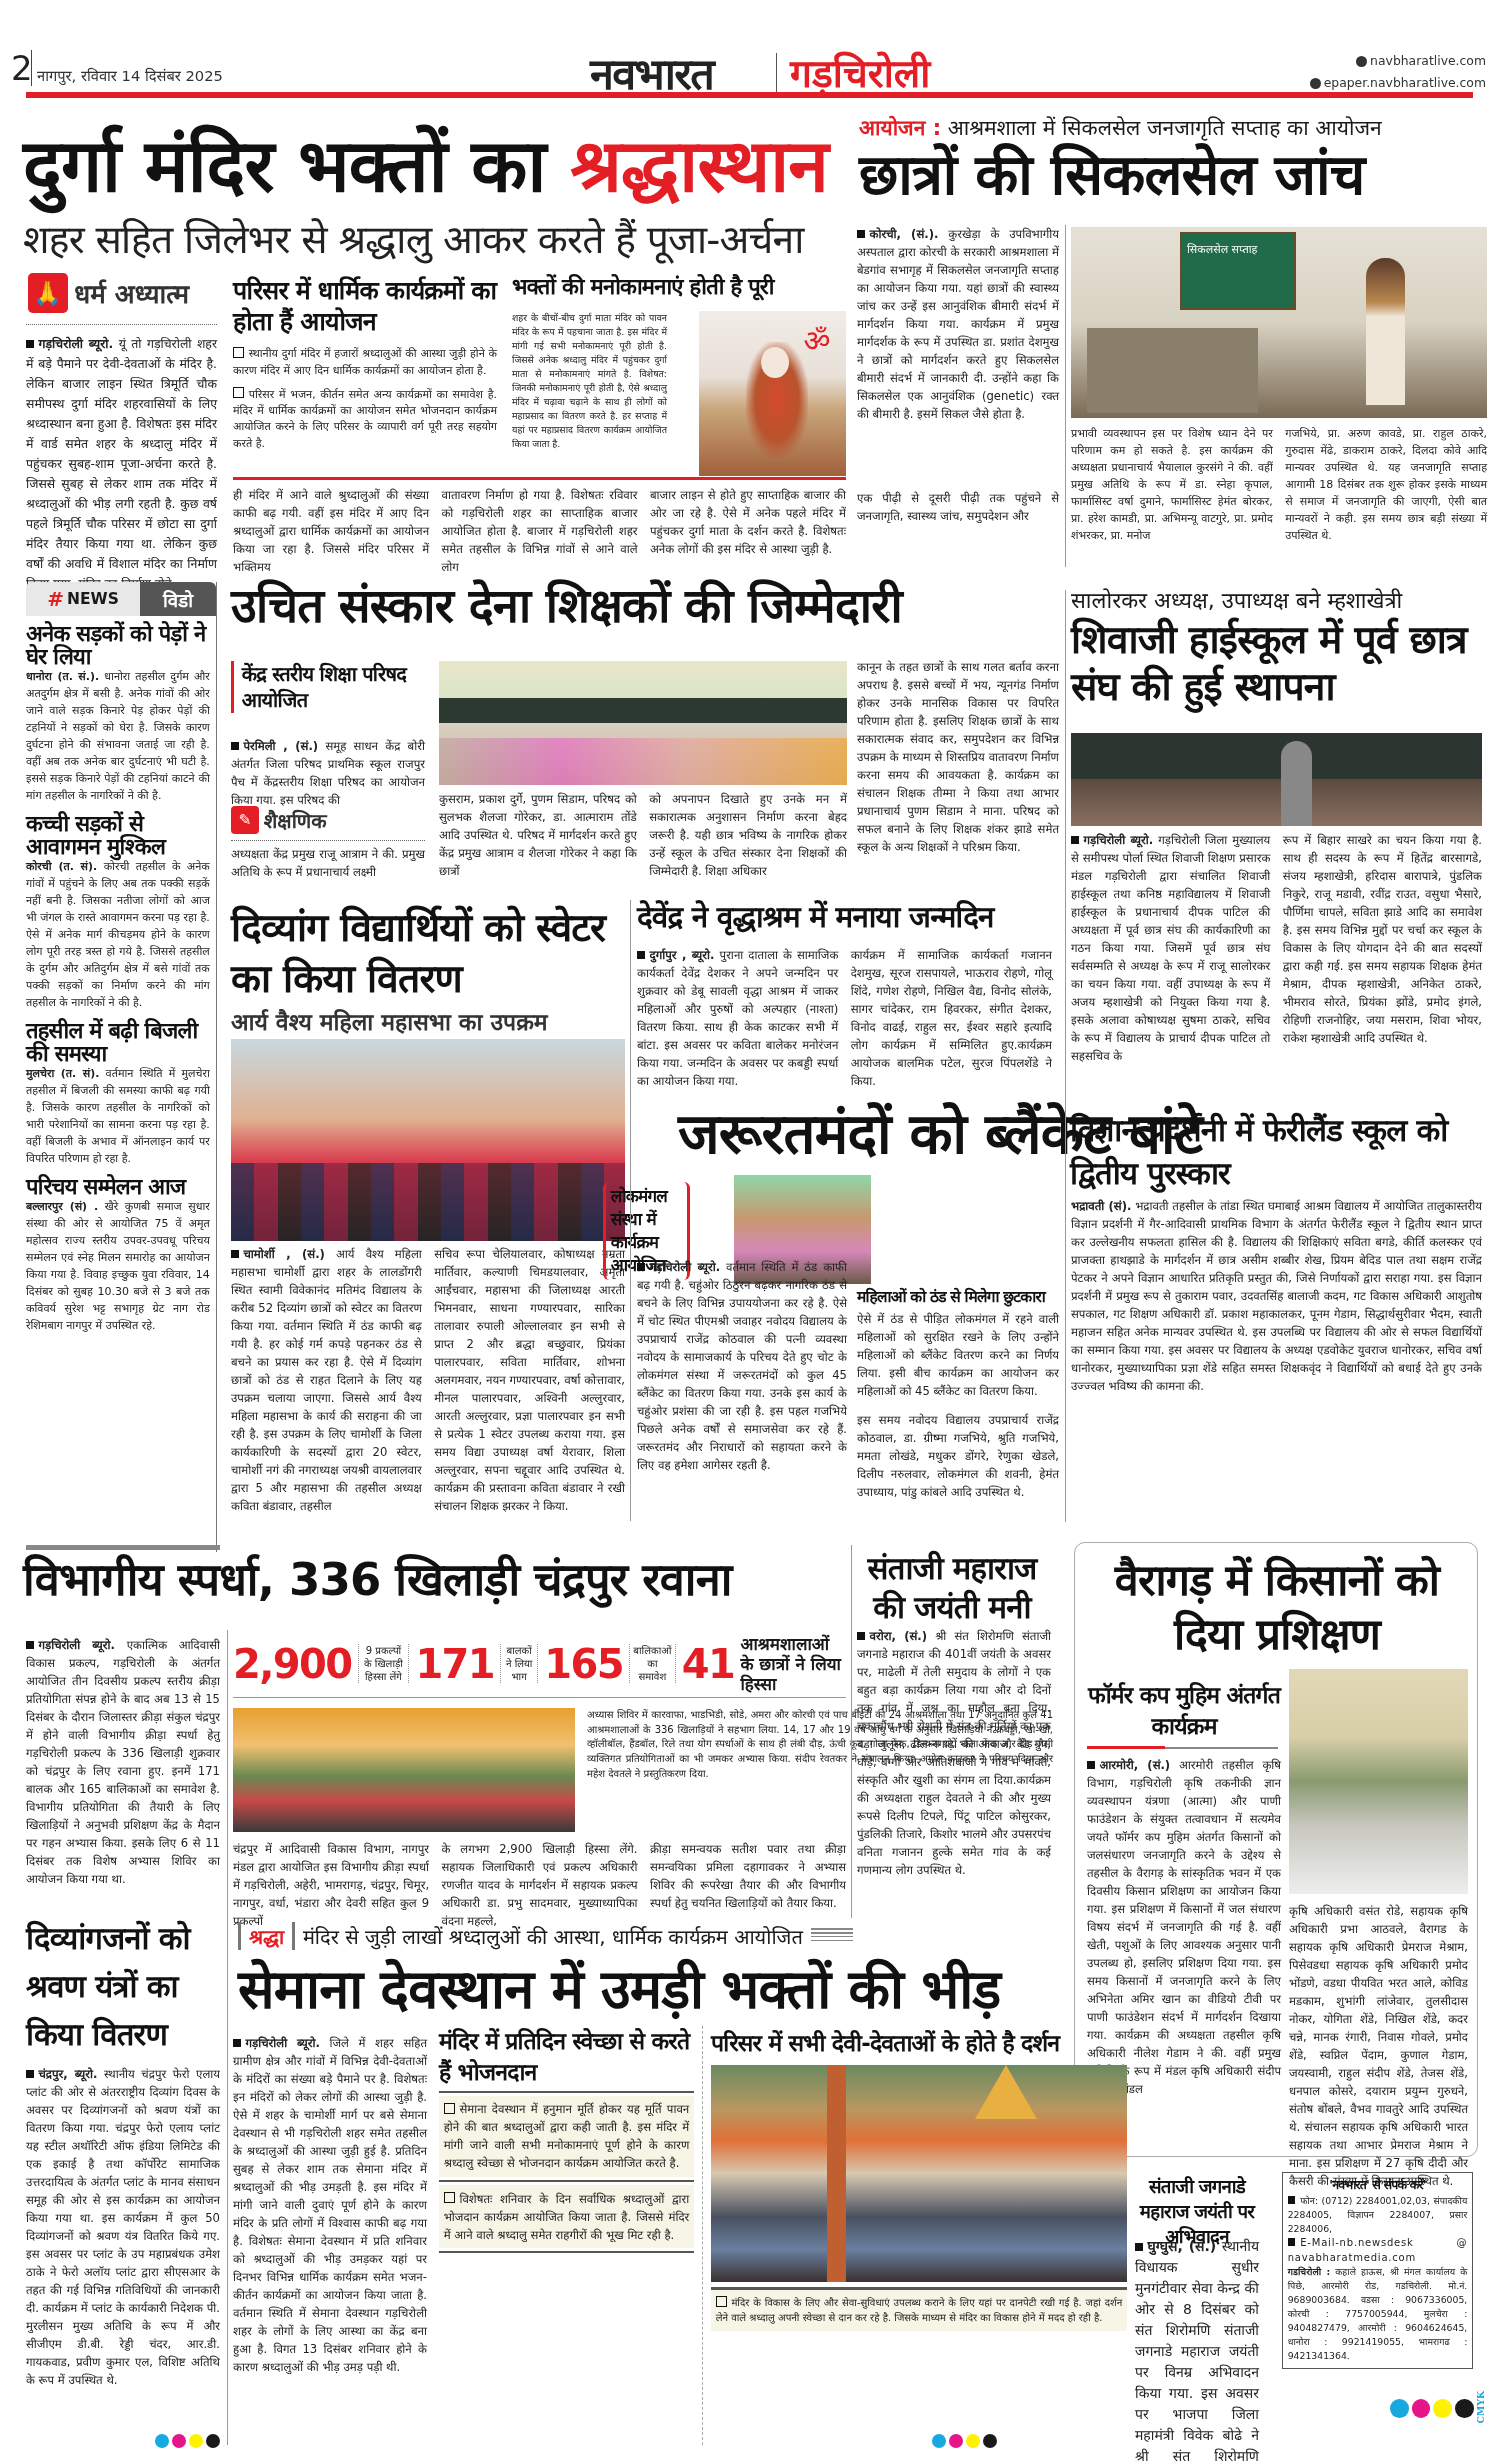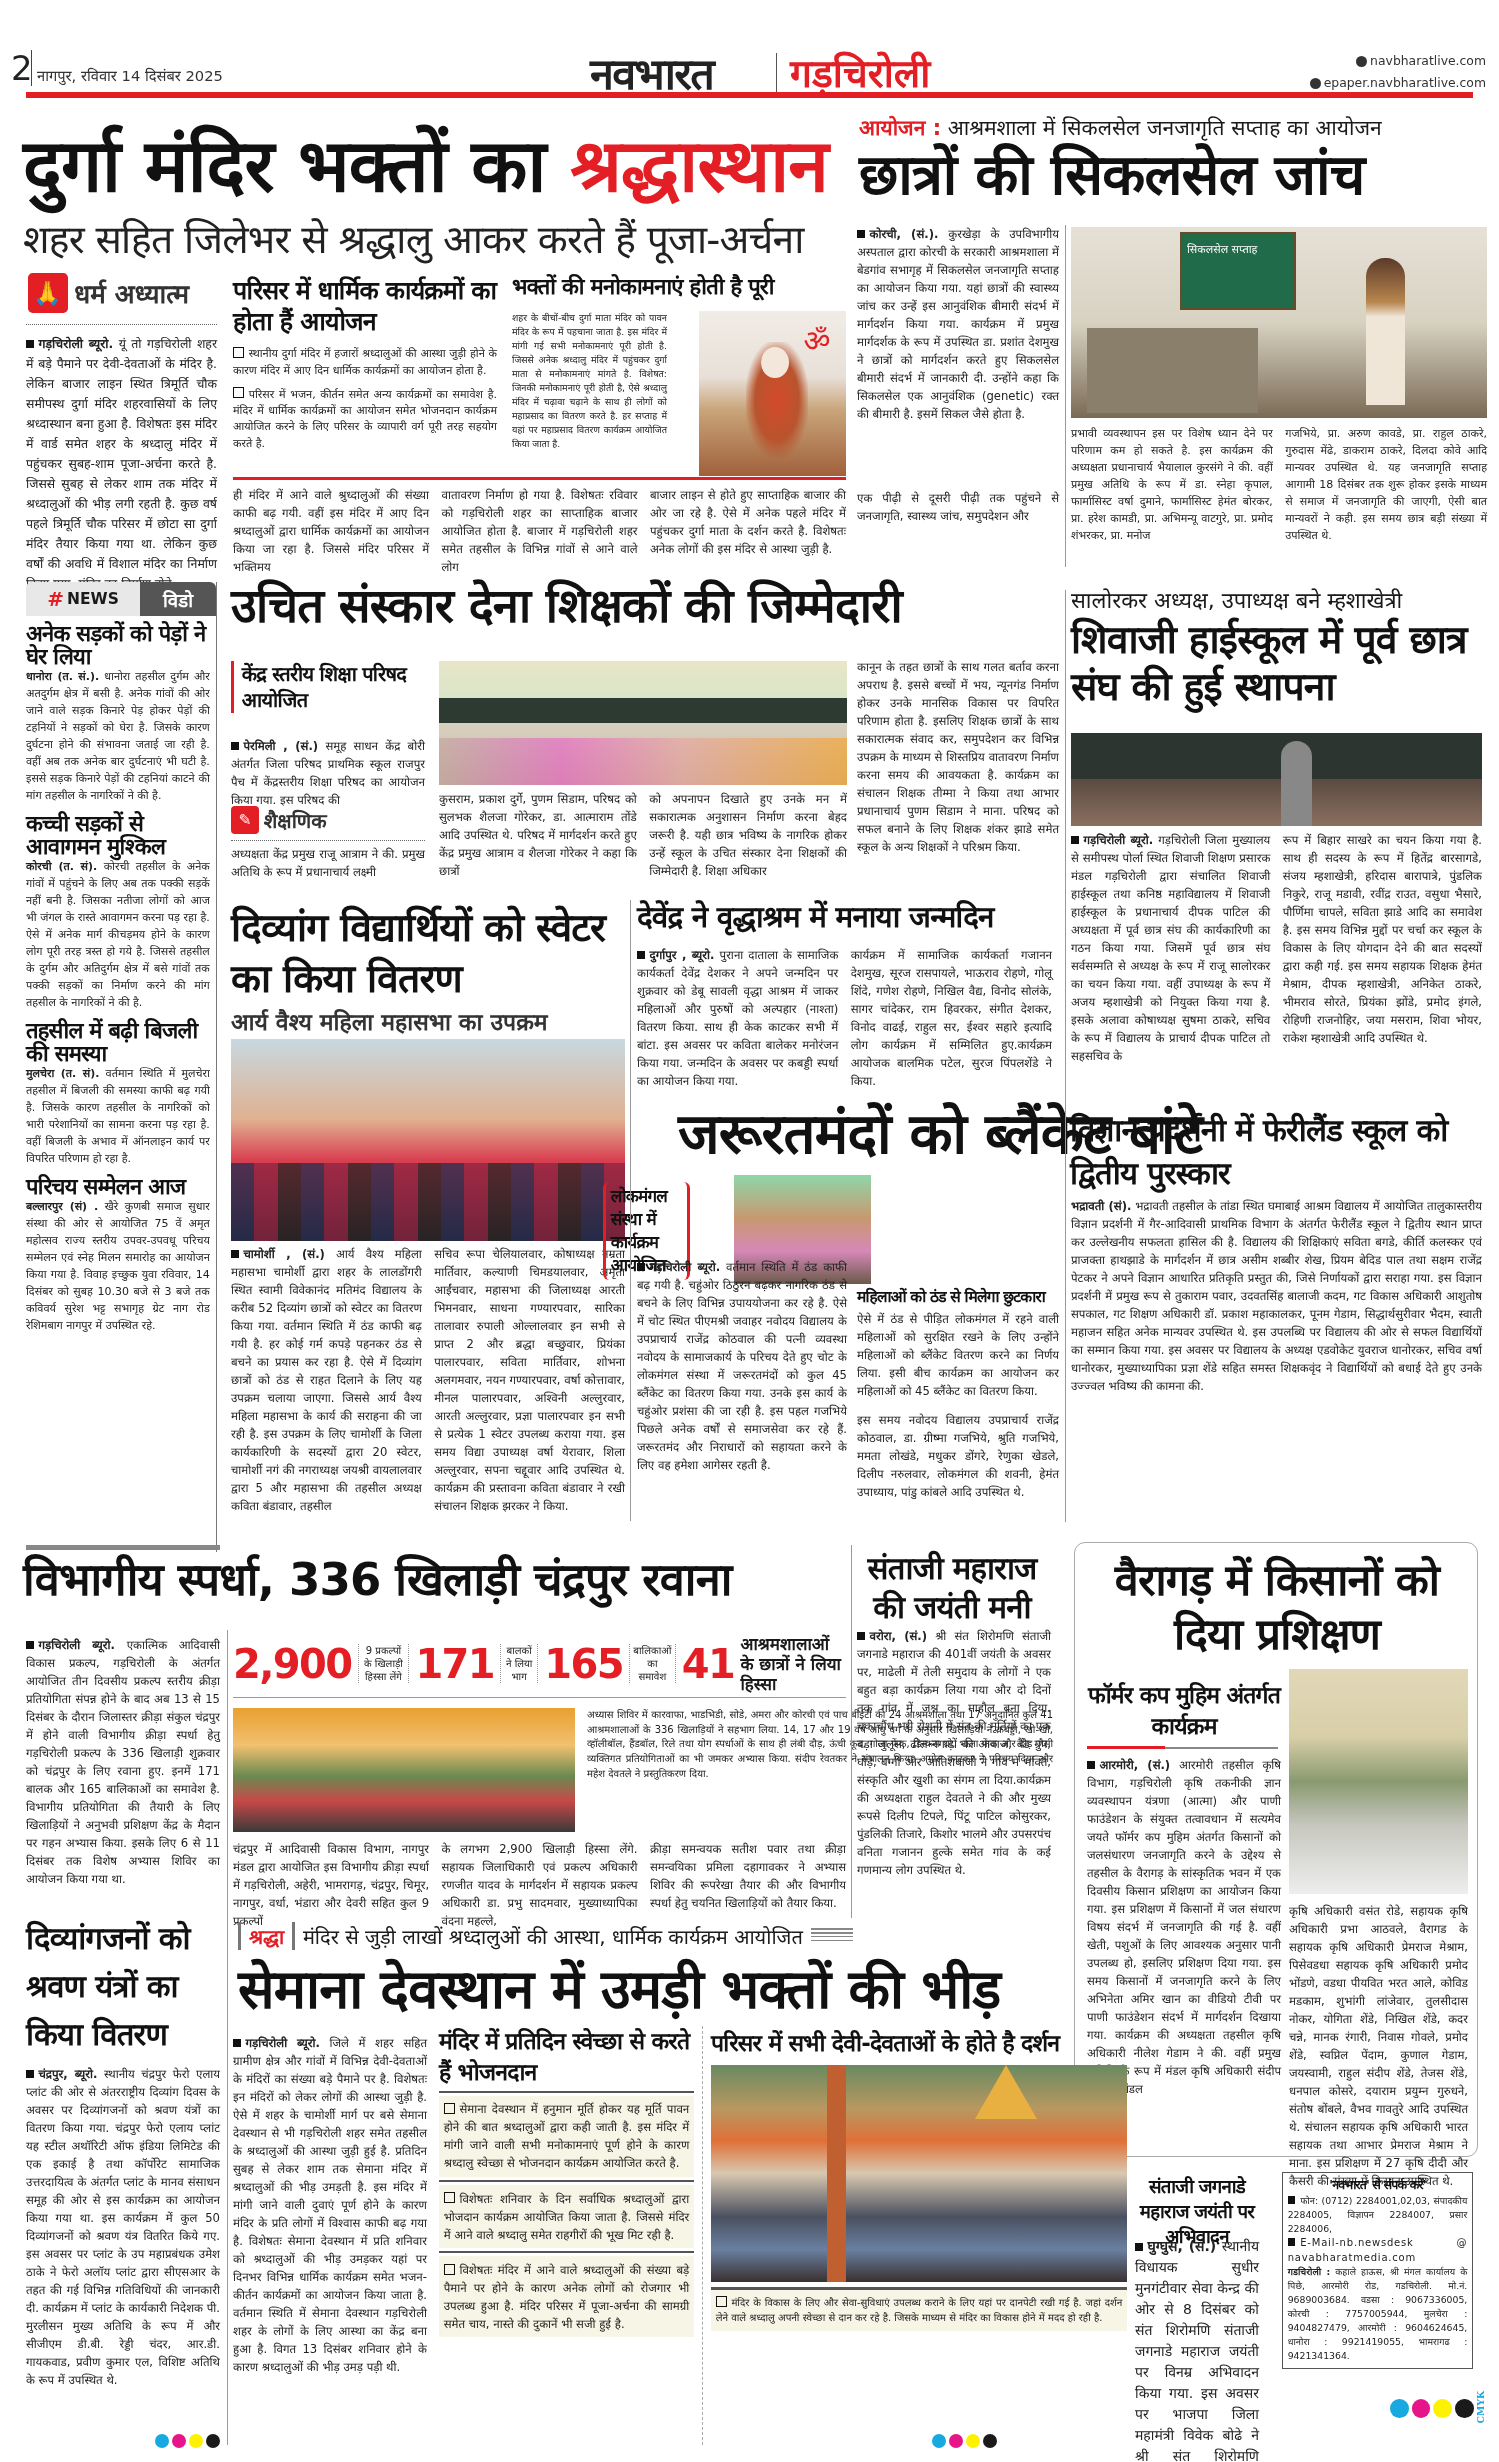--- a/index.html
+++ b/index.html
@@ -237,21 +237,20 @@
 <div class="abs body-text" style="left:233px;top:2034px;width:194px;">
   <span class="sq"></span><b>गड़चिरोली ब्यूरो.</b> <span>जिले में शहर सहित ग्रामीण क्षेत्र और गांवों में विभिन्न देवी-देवताओं के मंदिरों का संख्या बड़े पैमाने पर है. विशेषतः इन मंदिरों को लेकर लोगों की आस्था जुड़ी है. ऐसे में शहर के चामोर्शी मार्ग पर बसे सेमाना देवस्थान से भी गड़चिरोली शहर समेत तहसील के श्रध्दालुओं की आस्था जुड़ी हुई है. प्रतिदिन सुबह से लेकर शाम तक सेमाना मंदिर में श्रध्दालुओं की भीड़ उमड़ती है. इस मंदिर में मांगी जाने वाली दुवाएं पूर्ण होने के कारण मंदिर के प्रति लोगों में विश्वास काफी बढ़ गया है. विशेषतः सेमाना देवस्थान में प्रति शनिवार को श्रध्दालुओं की भीड़ उमड़कर यहां पर दिनभर विभिन्न धार्मिक कार्यक्रम समेत भजन-कीर्तन कार्यक्रमों का आयोजन किया जाता है. वर्तमान स्थिति में सेमाना देवस्थान गड़चिरोली शहर के लोगों के लिए आस्था का केंद्र बना हुआ है. विगत 13 दिसंबर शनिवार होने के कारण श्रध्दालुओं की भीड़ उमड़ पड़ी थी.</span>
 </div>
 <div class="abs" style="left:439px;top:2026px;width:255px;">
   <div class="hl" style="font-size:23px;line-height:31px;">मंदिर में प्रतिदिन स्वेच्छा से करते हैं भोजनदान</div>
   <div class="rule-gray" style="position:static;margin:3.1px 0;"></div>
   <div class="body-text" style="background:#f7f5e6;padding:4.7px;"><span class="bullet-box"></span><span>सेमाना देवस्थान में हनुमान मूर्ति होकर यह मूर्ति पावन होने की बात श्रध्दालुओं द्वारा कही जाती है. इस मंदिर में मांगी जाने वाली सभी मनोकामनाएं पूर्ण होने के कारण श्रध्दालु स्वेच्छा से भोजनदान कार्यक्रम आयोजित करते है.</span></div>
   <div class="rule-gray" style="position:static;margin:3.1px 0;"></div>
   <div class="body-text" style="background:#f7f5e6;padding:4.7px;"><span class="bullet-box"></span><span>विशेषतः शनिवार के दिन सर्वाधिक श्रध्दालुओं द्वारा भोजदान कार्यक्रम आयोजित किया जाता है. जिससे मंदिर में आने वाले श्रध्दालु समेत राहगीरों की भूख मिट रही है.</span></div>
   <div class="rule-gray" style="position:static;margin:3.1px 0;"></div>
-  <div class="body-text" style="background:#f7f5e6;padding:4.7px;"><span class="bullet-box"></span><span>विशेषतः मंदिर में आने वाले श्रध्दालुओं की संख्या बड़े पैमाने पर होने के कारण अनेक लोगों को रोजगार भी उपलब्ध हुआ है. मंदिर परिसर में पूजा-अर्चना की सामग्री समेत चाय, नास्ते की दुकानें भी सजी हुई है.</span></div>
 </div>
 <div class="vline" style="left:702px;top:2026px;height:419px;border-left:0.8px dashed #aaa;background:none;"></div>
 <div class="abs hl" style="left:711px;top:2031px;font-size:23px;white-space:nowrap;">परिसर में सभी देवी-देवताओं के होते है दर्शन</div>
 <div class="photo" style="left:711px;top:2065px;width:416px;height:217px;background:linear-gradient(180deg,#6a8a60 0%,#b89860 20%,#e07038 35%,#d8c8b0 50%,#4a5060 70%,#6a80a0 85%,#3a3030 100%);">
   <div style="position:absolute;left:116px;top:0;width:18.6px;height:217px;background:#c06030;"></div>
   <div style="position:absolute;left:264px;top:0;width:62px;height:54px;background:#e8b040;clip-path:polygon(50% 0,100% 100%,0 100%);"></div>
 </div>
 <div class="abs" style="left:711px;top:2287px;width:416px;">
   <div class="rule-gray" style="position:static;"></div>
   <div class="rule-gray" style="position:static;"></div>

